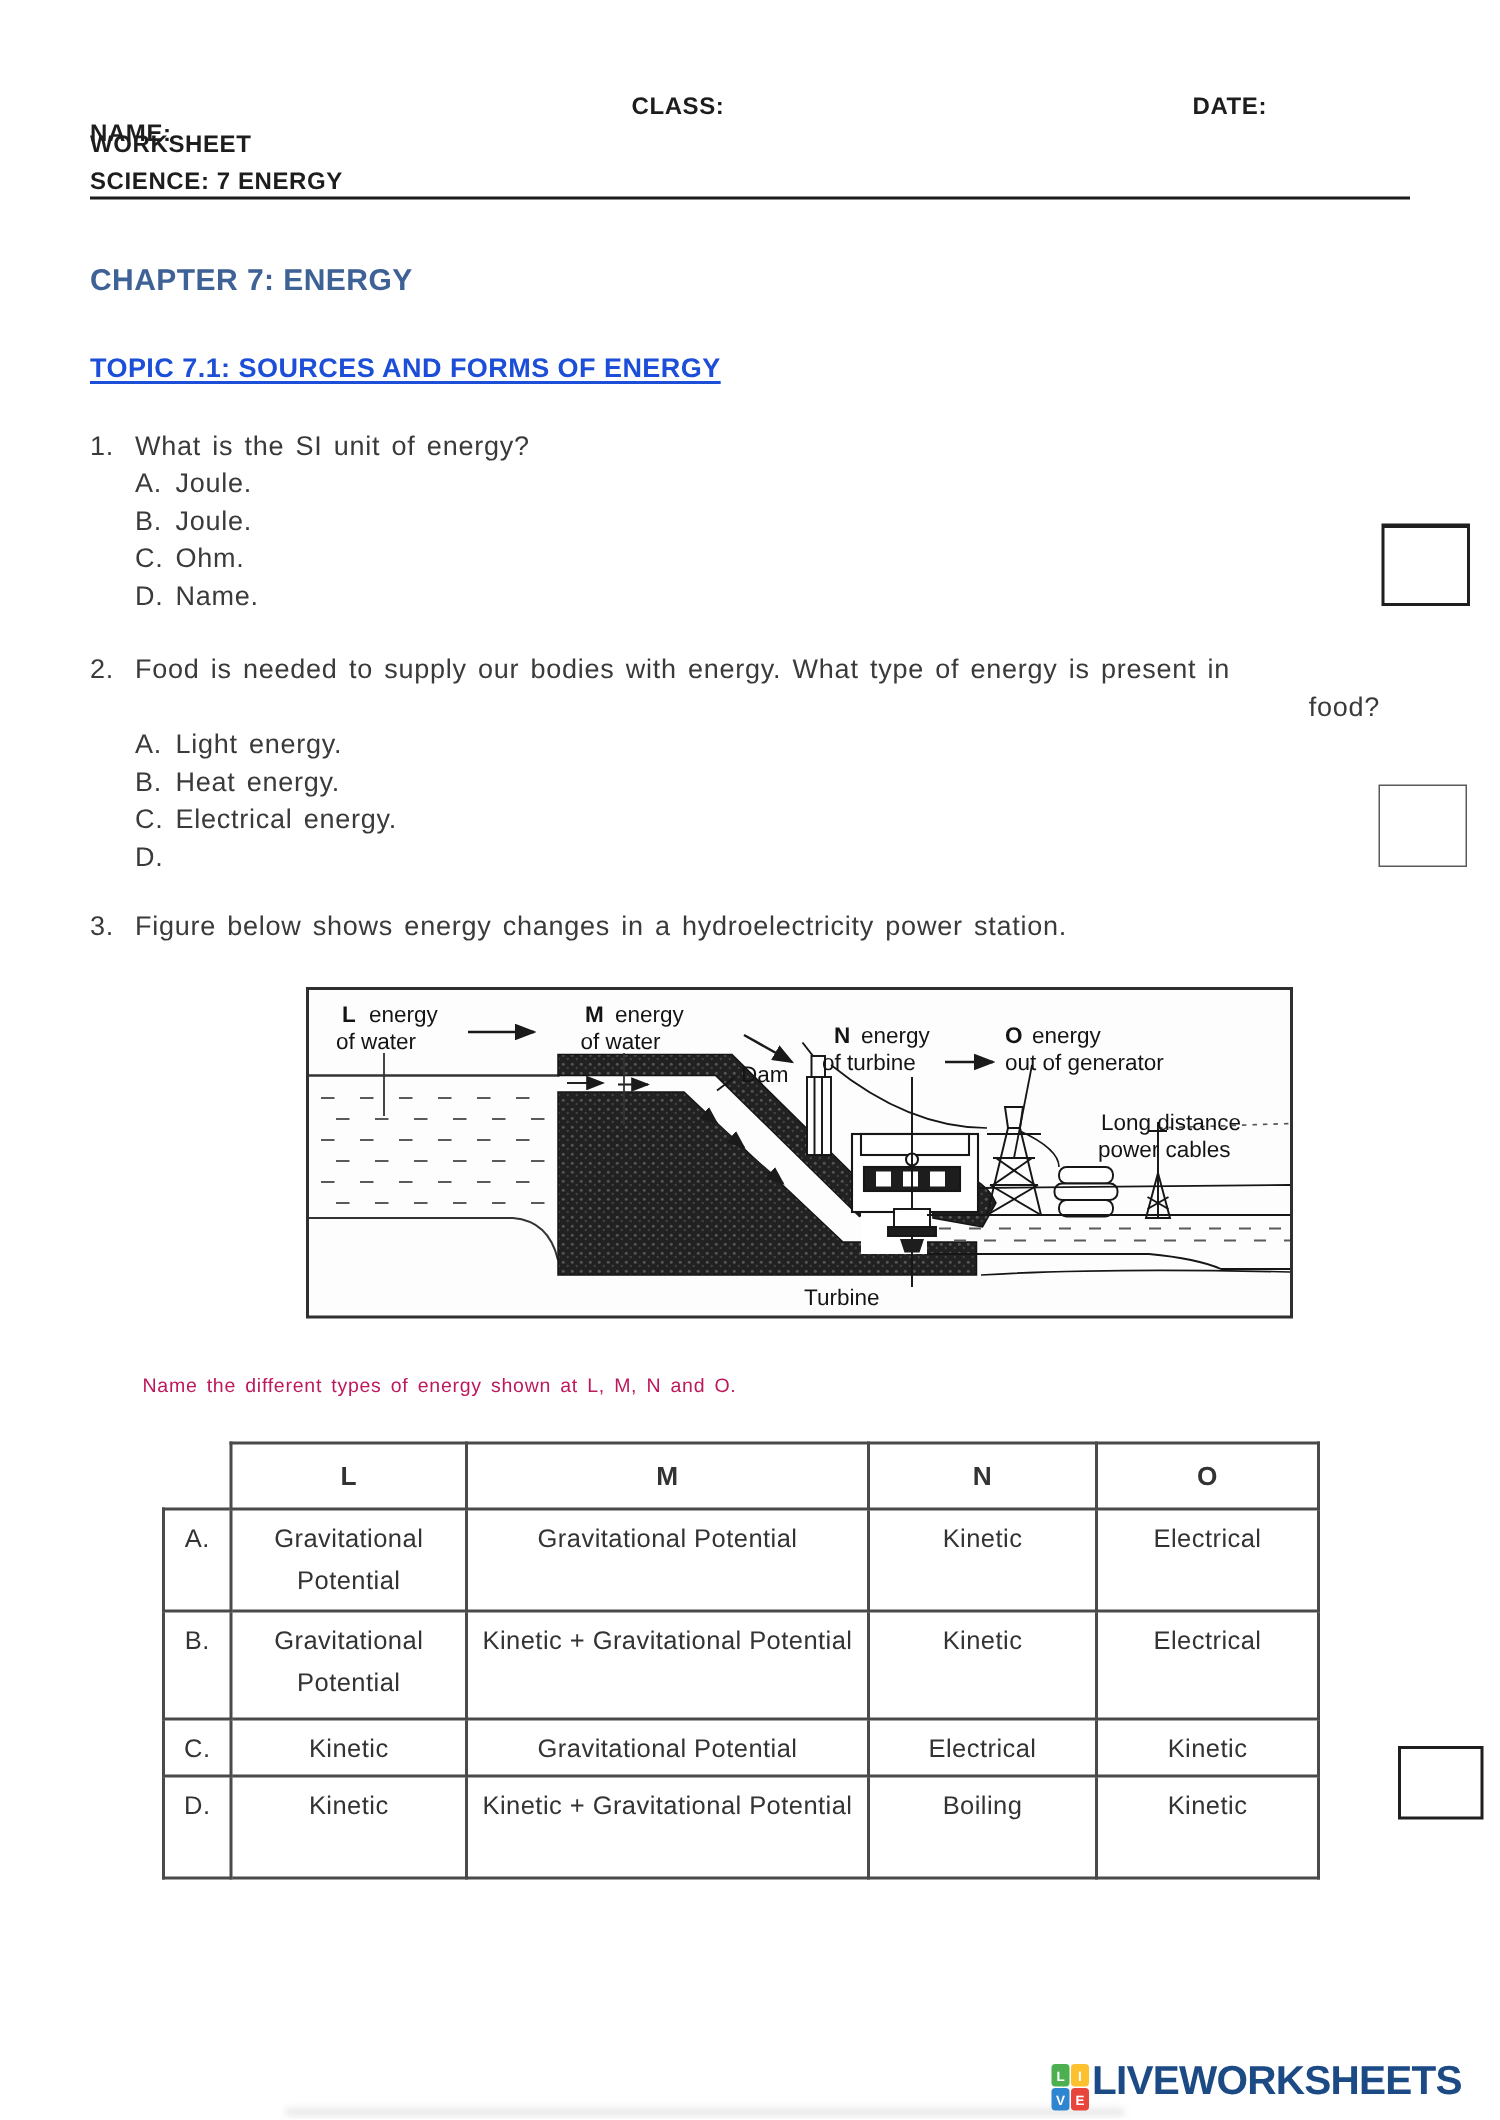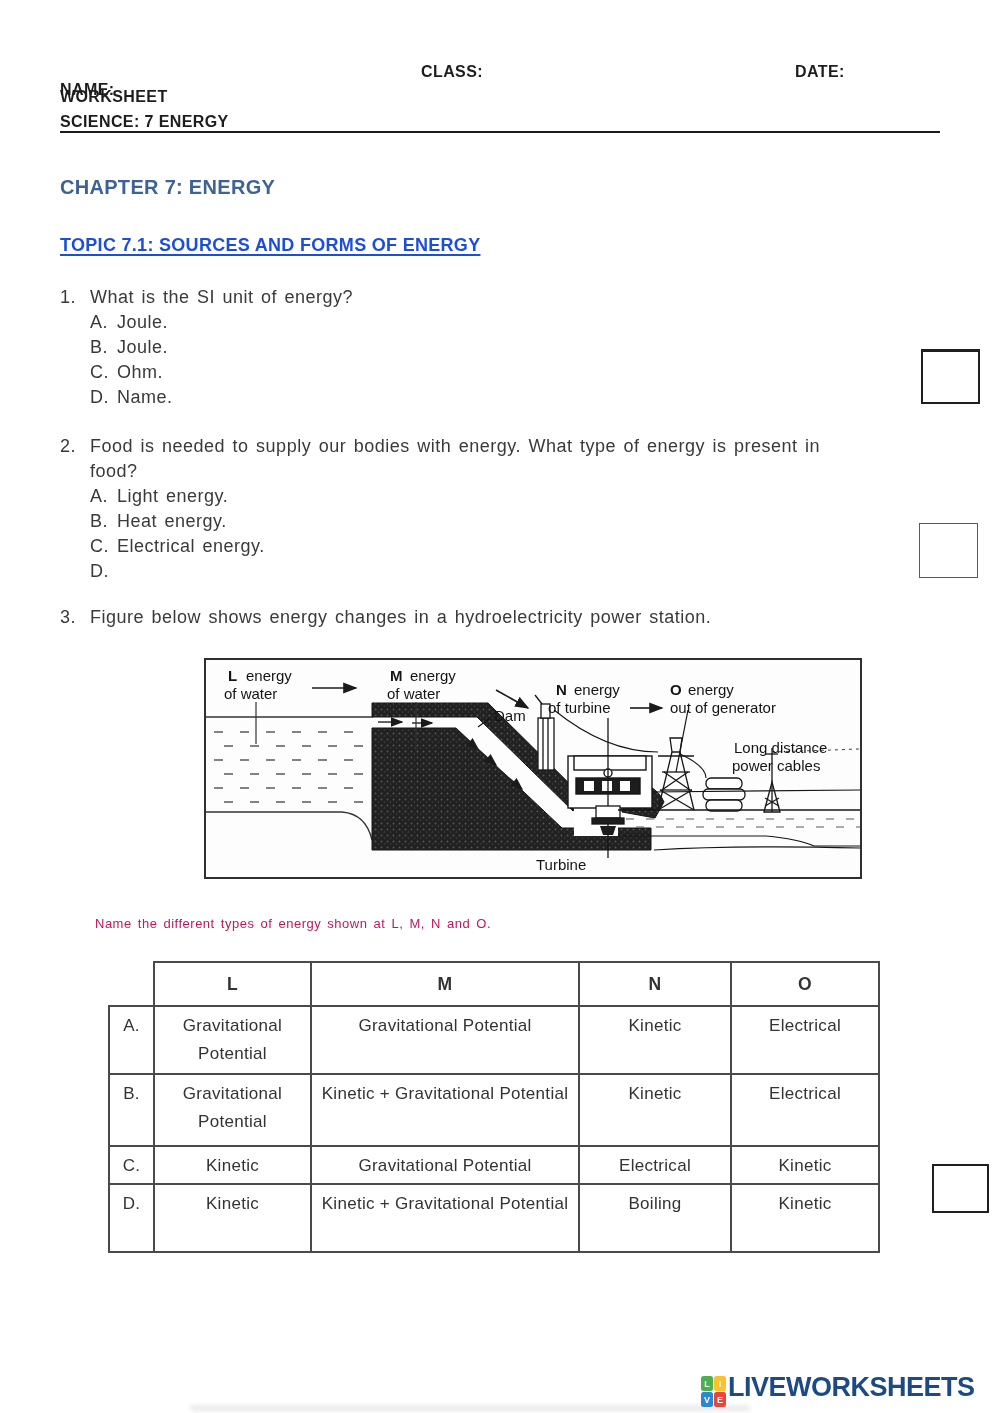--- a/index.html
+++ b/index.html
@@ -17,21 +17,21 @@
 
   .chapter { font-size:20px; font-weight:600; color:#3e6295; letter-spacing:.3px; }
   .topic { font-size:18px; font-weight:bold; color:#1d4ed8; letter-spacing:.3px;
            text-decoration:underline; text-underline-offset:3px; text-decoration-thickness:2px; }
 
   
   .q { position:absolute; left:60px; width:860px; font-size:18px; line-height:25px;
        color:#3a3a3a; letter-spacing:.5px; word-spacing:2px; }
   .qline { display:flex; }
   .qnum { width:30px; flex:0 0 30px; }
-  .qindent { padding-left:30px; }
+  .qindent { padding-left:30px;text-align:right; }
   .opt { display:flex; padding-left:30px; }
   .olet { width:27px; flex:0 0 27px; }
 
   
   .ansbox { position:absolute; background:#fff; }
   .ansbox.b1 { left:921px; top:349px; width:59px; height:55px; border:2px solid #1f1f1f; border-top-width:3px; }
   .ansbox.b2 { left:919px; top:523px; width:59px; height:55px; border:1px solid #5a5a5a; }
   .ansbox.b3 { left:932px; top:1164px; width:57px; height:49px; border:2px solid #1f1f1f; }
 
   

